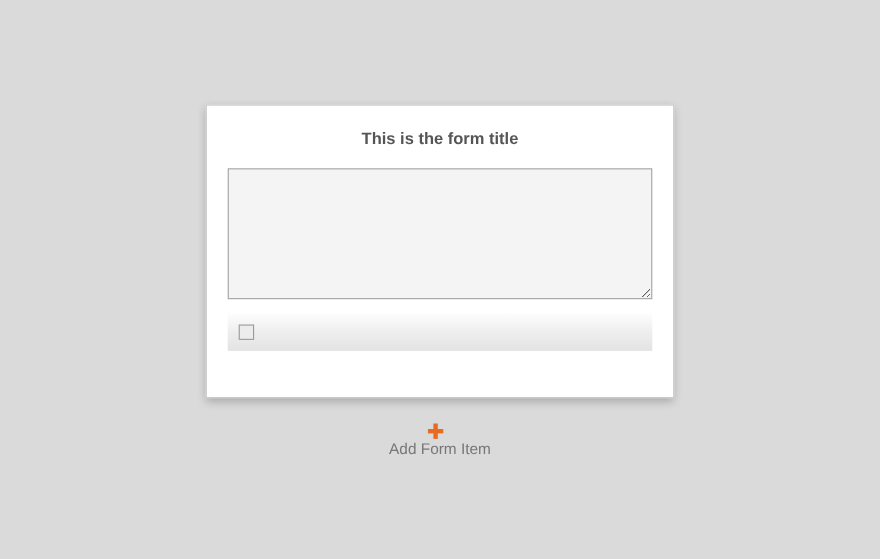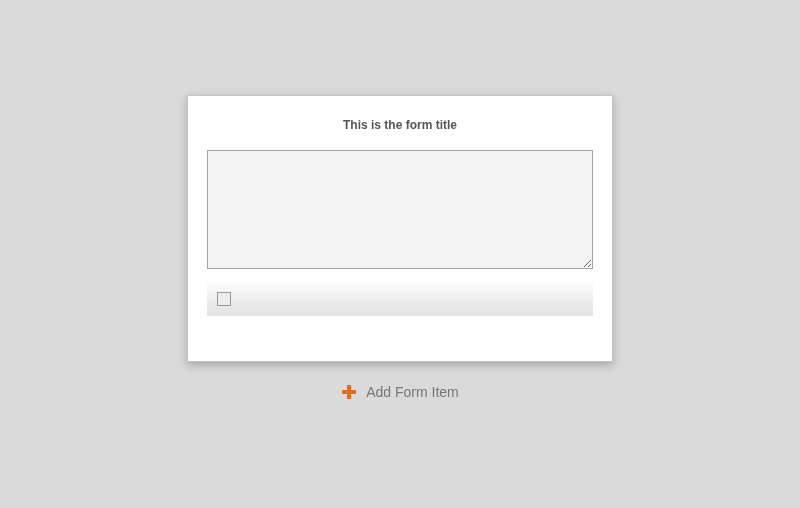--- a/index.html
+++ b/index.html
@@ -19,21 +19,21 @@
       left: 187px;
       top: 95px;
       width: 426px;
       height: 267px;
       background: #ffffff;
       border: 1px solid #c4c4c4;
       box-shadow: 0 3px 8px rgba(0,0,0,0.25);
     }
     .form-title {
       text-align: center;
-      font-size: 12px;
+      font-size: 15px;
       font-weight: bold;
       color: #555555;
       margin-top: 22px;
       margin-bottom: 18px;
     }
     .textarea-wrap {
       margin: 0 19px;
     }
     .form-textarea {
       display: block;
@@ -64,20 +64,21 @@
     }
     .add-form-item {
       position: absolute;
       left: 0;
       top: 384px;
       width: 800px;
       display: flex;
       align-items: center;
       justify-content: center;
       cursor: pointer;
+      flex-direction: column;
     }
     .plus-icon {
       display: inline-flex;
       align-items: center;
       justify-content: center;
       margin-right: 9px;
     }
     .plus-icon svg {
       display: block;
     }

